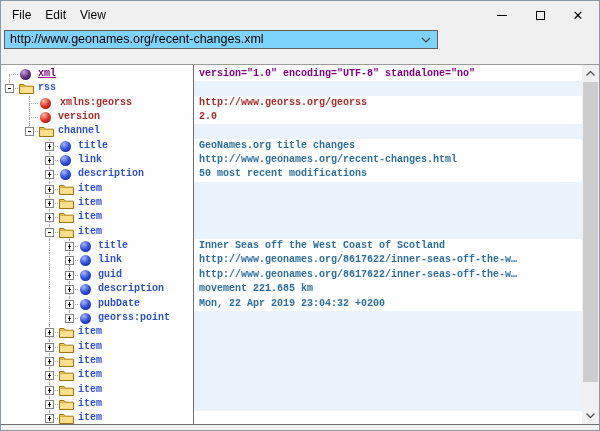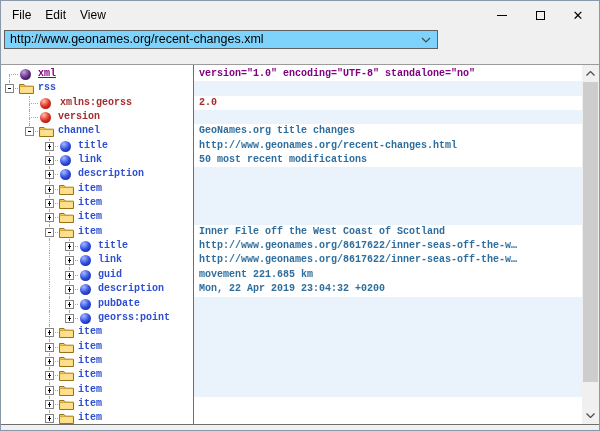--- a/index.html
+++ b/index.html
@@ -185,30 +185,31 @@
         <div class="trow"><div class="vline" style="left: 48px; top: 0px; height: 8px;"></div><div class="hline" style="left: 48px; width: 9px;"></div><div class="exp plus" style="left: 44px;"></div><span class="foldericon" style="position: absolute; left: 58px; top: 1px; z-index: 2;"><svg width="15" height="12" viewBox="0 0 15 12">
               <path d="M0.5 2.5 L5 2.5 L6.6 4.3 L14.5 4.3 L14.5 11.5 L0.5 11.5 Z" fill="#FBCE57" stroke="#9A7218"></path>
               <path d="M1.3 5.1 L13.7 5.1 L13.7 10.9 L1.3 10.9 Z" fill="#FDE08E" stroke="none"></path>
               <path d="M0.5 4.3 L14.5 4.3" stroke="#C9A23B" stroke-width="1" fill="none"></path>
             </svg></span><span class="tlabel txt-elem-tree" style="left: 77px;">item</span></div>
       </div>
     <div class="divider"></div>
     <div class="value-panel" id="valuePanel">
         <div class="vrow"><span class="txt-decl">version="1.0" encoding="UTF-8" standalone="no"</span></div>
         <div class="vrow band"></div>
+        <div class="vrow"><span class="txt-attr">http://www.georss.org/georss</span></div>
         <div class="vrow"><span class="txt-attr">2.0</span></div>
         <div class="vrow band"></div>
         <div class="vrow"><span class="txt-elem-val">GeoNames.org title changes</span></div>
         <div class="vrow"><span class="txt-elem-val">http://www.geonames.org/recent-changes.html</span></div>
         <div class="vrow"><span class="txt-elem-val">50 most recent modifications</span></div>
         <div class="vrow band"></div>
         <div class="vrow band"></div>
         <div class="vrow band"></div>
         <div class="vrow band"></div>
-        <div class="vrow"><span class="txt-elem-val">Inner File off the West Coast of Scotland</span></div>
+        <div class="vrow"><span class="txt-elem-val">Inner Seas off the West Coast of Scotland</span></div>
         <div class="vrow"><span class="txt-elem-val">http://www.geonames.org/8617622/inner-seas-off-the-w…</span></div>
         <div class="vrow"><span class="txt-elem-val">http://www.geonames.org/8617622/inner-seas-off-the-w…</span></div>
         <div class="vrow"><span class="txt-elem-val">movement 221.685 km</span></div>
         <div class="vrow"><span class="txt-elem-val">Mon, 22 Apr 2019 23:04:32 +0200</span></div>
         <div class="vrow band"></div>
         <div class="vrow band"></div>
         <div class="vrow band"></div>
         <div class="vrow band"></div>
         <div class="vrow band"></div>
         <div class="vrow band"></div>

